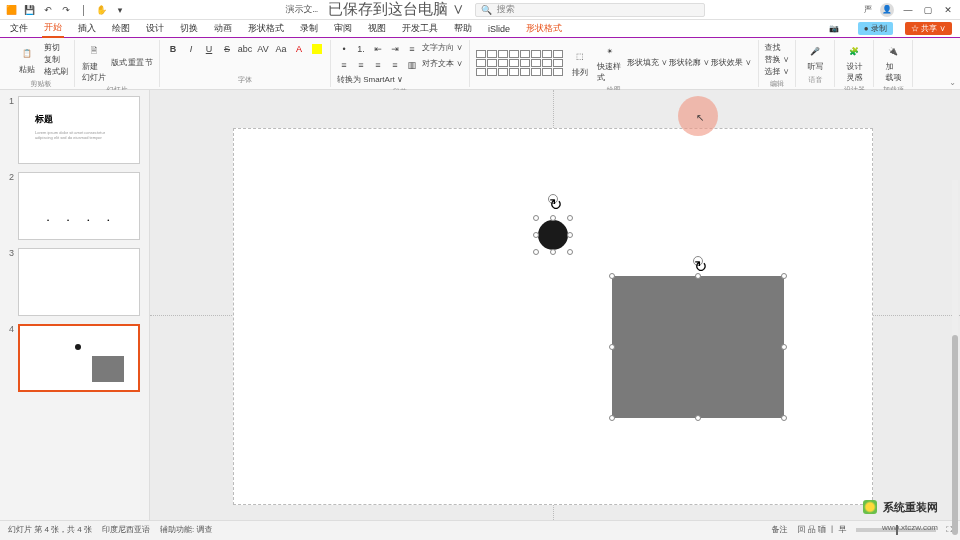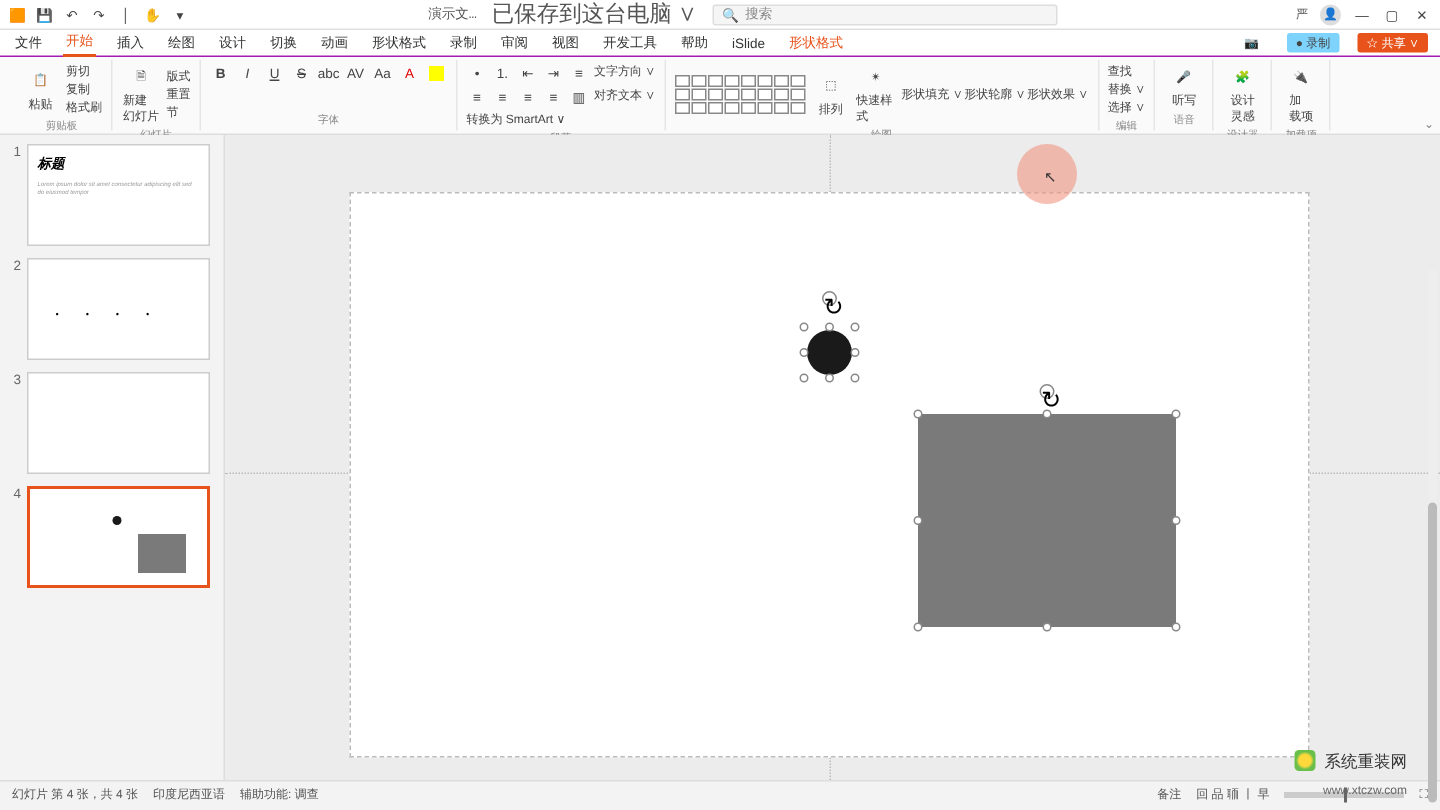--- a/index.html
+++ b/index.html
@@ -33,39 +33,39 @@
 .ribbon .fontname { width: 90px; }
 .ribbon .fontsize { width: 30px; }
 .ribbon .shapegrid { display: grid; grid-template-columns: repeat(8, 10px); grid-auto-rows: 8px; gap: 1px; }
 .ribbon .shapegrid span { border: 1px solid #888; background: #fff; }
 .ribbon .txtbtn { font-size: 8px; white-space: nowrap; }
 .ribbon .collapse { position: absolute; right: 4px; bottom: 2px; font-size: 8px; color: #888; }
 .workarea { display: flex; height: 430px; background: #ececec; position: relative; }
 .thumbs { width: 150px; background: #f3f3f3; overflow-y: auto; padding: 6px 4px; border-right: 1px solid #ddd; }
 .thumb { display: flex; gap: 4px; margin-bottom: 8px; }
 .thumb .num { width: 10px; font-size: 9px; color: #666; text-align: right; }
-.thumb .slide { width: 122px; height: 68px; background: #fff; border: 1px solid #ccc; position: relative; font-size: 6px; padding: 6px; font-style: italic; }
+.thumb .slide { width: 122px; height: 68px; background: #fff; border: 1px solid #ccc; position: relative; font-size: 6px; padding: 16px; }
 .thumb.sel .slide { border: 2px solid #e8531b; }
 .canvas { flex: 1; position: relative; overflow: hidden; }
 .slidearea { position: absolute; left: 233px; top: 38px; width: 640px; height: 377px; background: #fff; border: 1px dashed #bbb; }
 .vguide { position: absolute; top: 0; bottom: 0; border-left: 1px dotted #bbb; left: 553px; }
 .hguide { position: absolute; left: 0; right: 0; border-top: 1px dotted #bbb; top: 225px; }
 .cursor-halo { position: absolute; width: 40px; height: 40px; border-radius: 50%; background: rgba(240,150,130,.6); }
 .shape-circle { position: absolute; width: 30px; height: 30px; border-radius: 50%; background: #1a1a1a; }
 .shape-rect { position: absolute; background: #7a7a7a; }
 .sel-handles .h { position: absolute; width: 6px; height: 6px; background: #fff; border: 1px solid #888; border-radius: 50%; }
 .rot { position: absolute; width: 10px; height: 10px; border: 1px solid #888; border-radius: 50%; background: #fff; }
 .statusbar { height: 18px; background: #f3f3f3; border-top: 1px solid #ddd; display: flex; align-items: center; padding: 0 8px; font-size: 8px; color: #555; gap: 10px; }
 .statusbar .spacer { flex: 1; }
 .vscroll { position: absolute; right: 2px; top: 90px; bottom: 20px; width: 6px; background: #eee; }
 .vscroll .th { position: absolute; left: 0; right: 0; top: 155px; height: 200px; background: #bbb; border-radius: 3px; }
 .watermark { position: absolute; right: 22px; bottom: 6px; text-align: right; }
 .watermark .wlogo { width: 18px; height: 18px; border-radius: 4px; display: inline-block; vertical-align: middle; }
 .watermark .wlogo::before { content: ""; display: block; width: 14px; height: 14px; margin: 2px; background: radial-gradient(circle, #ffd93b 40%, #6abf4b 60%); border-radius: 3px; }
-.watermark .wt { font-size: 11px; font-weight: normal; color: #333; }
+.watermark .wt { font-size: 11px; font-weight: bold; color: #333; }
 .watermark .wu { font-size: 8px; color: #666; }
 .colorbox { width: 10px; height: 10px; display: inline-block; }
 </style>
 </head>
 <body>
 
 <div class="titlebar">
   <div class="qat">
     <span class="qat-icon">🟧</span>
     <span class="qat-icon">💾</span>
@@ -130,21 +130,21 @@
     <div class="glabel">剪贴板</div>
   </div>
 
   <div class="group">
     <div class="grow">
       <div class="bigbtn">
           <span class="ic">🗎</span>
           <span style="white-space:pre">新建
 幻灯片</span>
         </div>
-      <div style="display:flex;flex-direction:column;gap:1px">
+      <div style="display:flex;flex-direction:row;gap:1px">
         <span class="txtbtn">版式</span>
         <span class="txtbtn">重置</span>
         <span class="txtbtn">节</span>
       </div>
     </div>
     <div class="glabel">幻灯片</div>
   </div>
 
   <div class="group">
     <div class="grow" style="flex-direction:column;align-items:flex-start;gap:2px">

